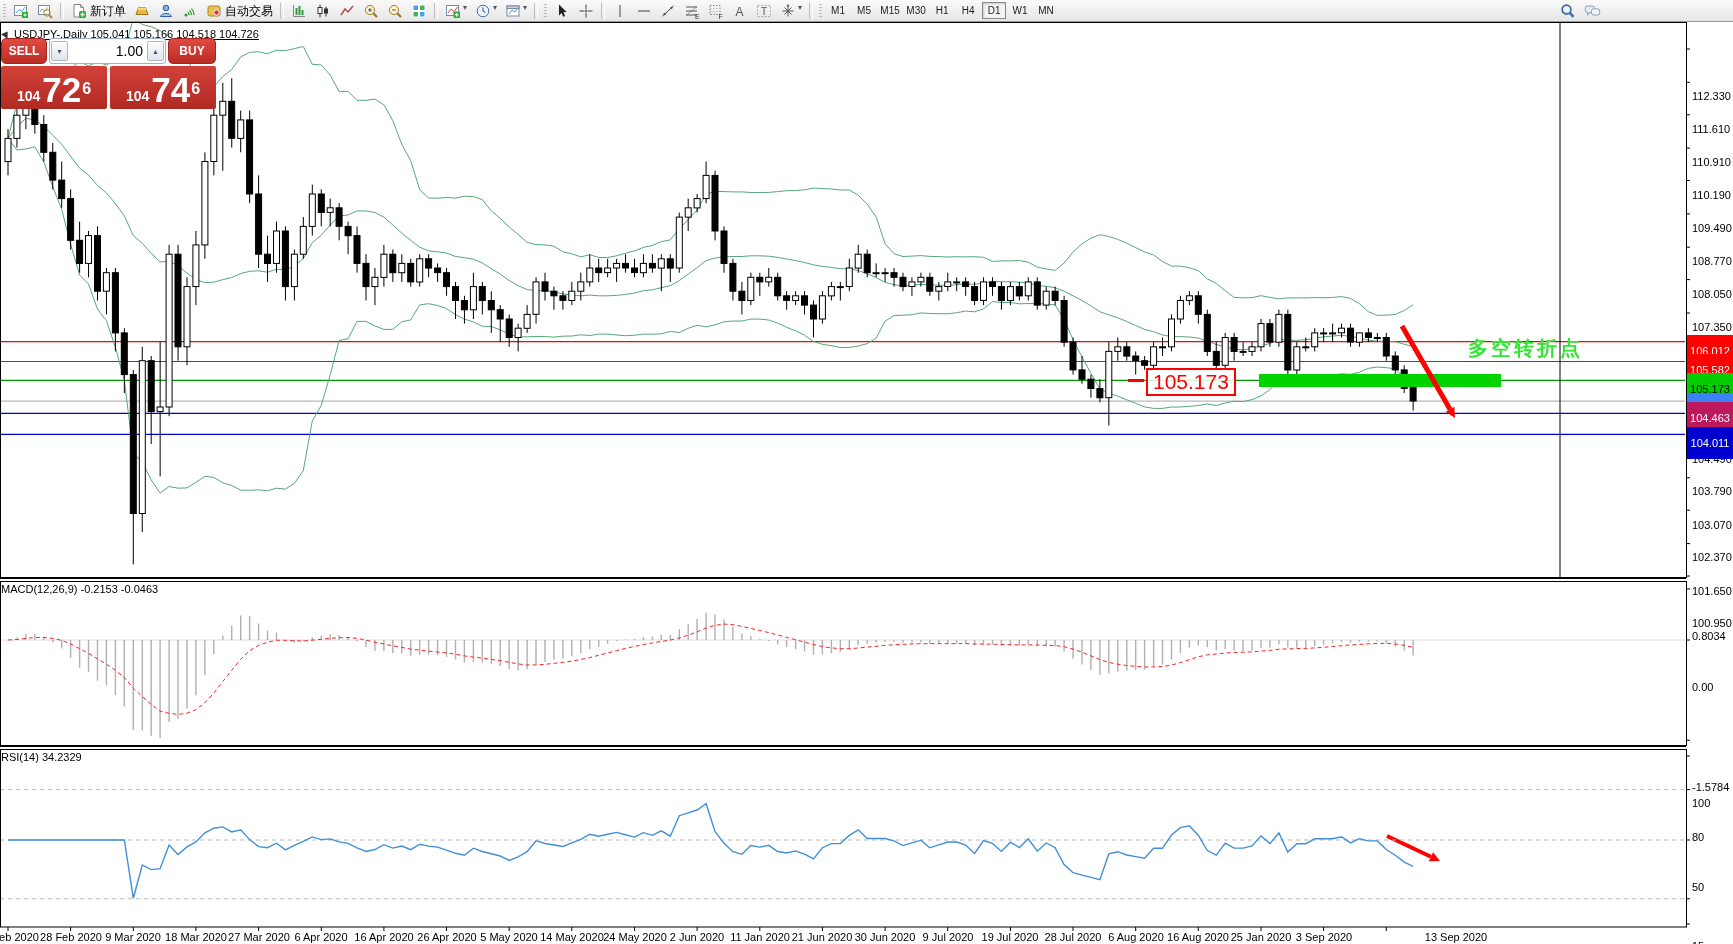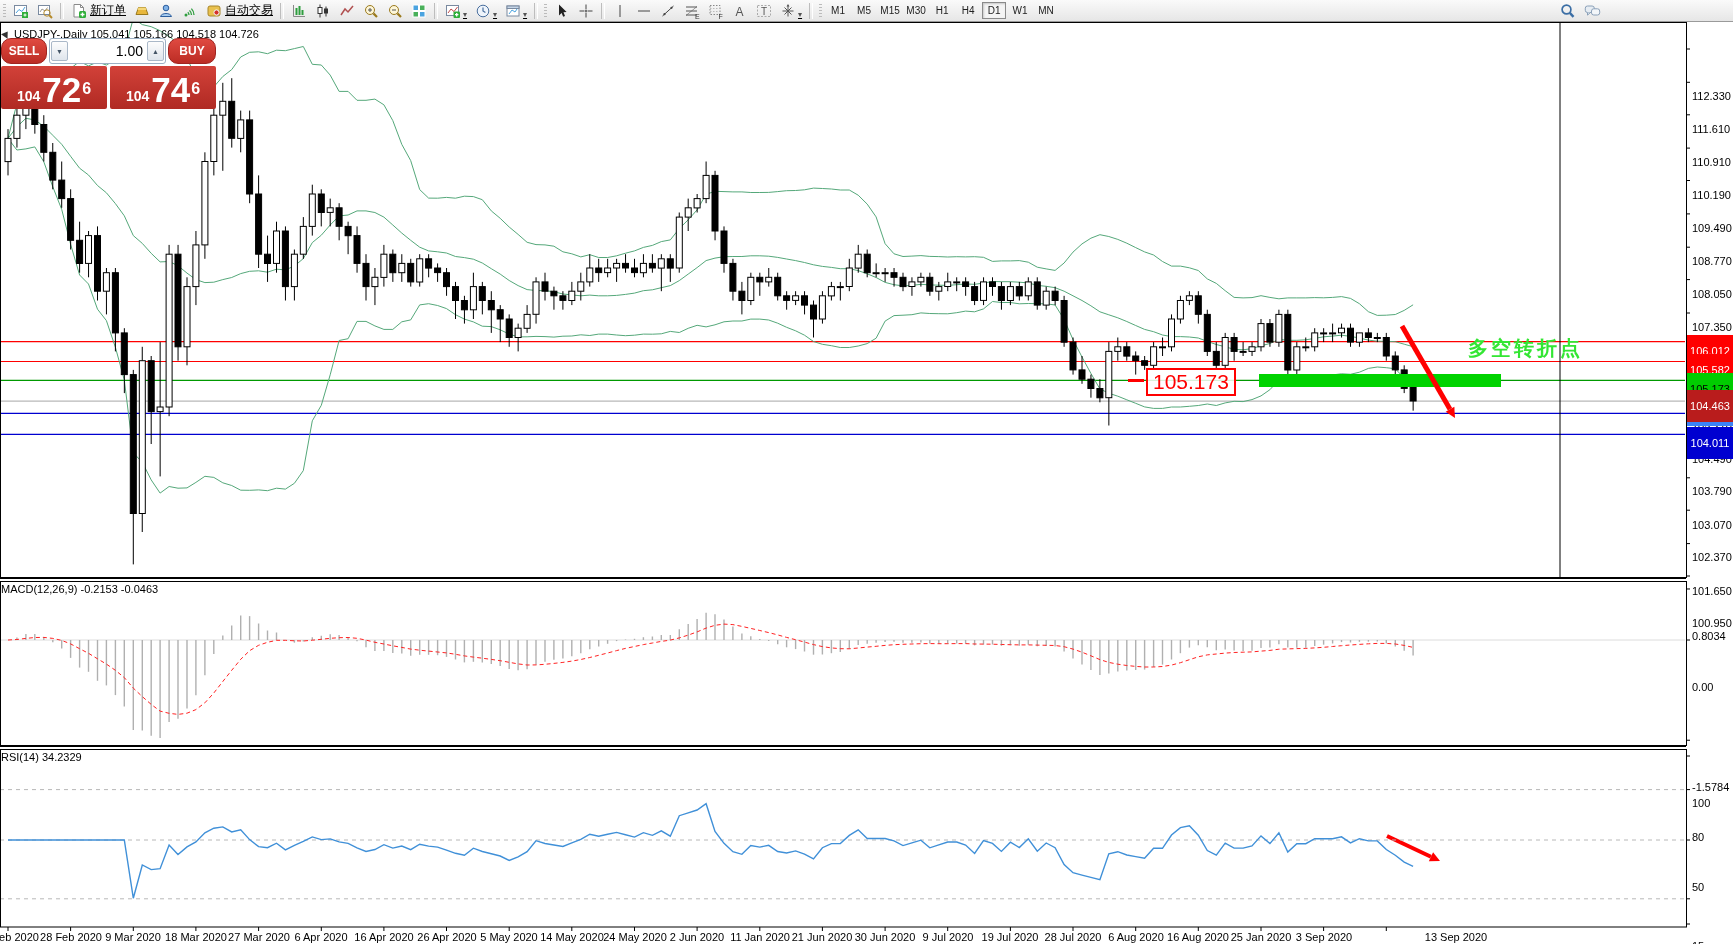--- a/index.html
+++ b/index.html
@@ -2,41 +2,41 @@
 <html><head>
 <meta charset="utf-8">
 <style>
   html,body{margin:0;padding:0;background:#d4d0c8;}
   #app{position:relative;width:1733px;height:944px;background:#ffffff;overflow:hidden;
        font-family:"Liberation Sans",sans-serif;font-size:11px;color:#000;}
   
   #toolbar{position:absolute;left:0;top:0;width:1733px;height:21px;
            background:linear-gradient(#fafafa,#e6e6e6);border-bottom:1px solid #9a9a9a;
            display:flex;align-items:center;}
-  .tbtn{height:18px;min-width:22px;display:flex;align-items:flex-end;justify-content:center;
-        padding:0 2px;margin:0 1px;border:1px solid transparent;box-sizing:border-box;cursor:default;text-decoration:underline;}
+  .tbtn{height:18px;min-width:22px;display:flex;align-items:flex-start;justify-content:center;
+        padding:0 2px;margin:0 1px;border:1px solid transparent;box-sizing:border-box;cursor:default;}
   .tbtn svg{display:block;}
   .tbtn .lbl{margin-left:3px;font-size:12px;white-space:nowrap;}
   .tbtn .dd{font-size:8px;color:#555;margin-left:2px;}
   .tsep{width:2px;height:16px;border-left:1px solid #bdbdbd;border-right:1px solid #ffffff;margin:0 3px;}
   .grip{width:3px;height:14px;margin:0 3px;background:repeating-linear-gradient(#bbb 0 1px,transparent 1px 3px);}
   .tf{height:17px;min-width:24px;display:flex;align-items:center;justify-content:center;
       font-size:10px;color:#222;border:1px solid transparent;margin:0 1px;box-sizing:border-box;}
   .tf.active{border:1px solid #8a8a8a;background:#f4f4f4;box-shadow:inset 1px 1px 2px rgba(0,0,0,.18);}
   #tb-right{position:absolute;right:128px;top:2px;display:flex;}
   
   .paneLabel{position:absolute;font-size:11px;color:#000;white-space:nowrap;}
-  #symbol-label{left:2px;top:28px;display:flex;align-items:center;}
+  #symbol-label{left:2px;top:28px;display:flex;align-items:center;text-decoration:underline;}
   #symbol-label .tri{width:0;height:0;border-left:4px solid transparent;border-right:4px solid transparent;
                      border-bottom:6px solid #333;margin-right:4px;transform:rotate(35deg);}
   
   #oneclick{position:absolute;left:1px;top:38px;width:215px;}
   #oc-top{display:flex;align-items:stretch;height:26px;}
   .ocbtn{background:linear-gradient(#e04a41,#bc2c24);color:#fff;font-size:12px;font-weight:bold;
-         display:flex;align-items:center;justify-content:center;border-radius:10px;border:1px solid #a02420;}
+         display:flex;align-items:center;justify-content:center;border-radius:5px;border:1px solid #a02420;}
   #oc-sell{width:44px;} #oc-buy{width:46px;}
   #oc-spin{flex:1;margin:0 2px;background:#fff;border:1px solid #9db0c4;border-radius:3px;
            display:flex;align-items:center;padding:1px;}
   .spinbtn{width:15px;height:18px;background:linear-gradient(#fdfdfd,#dfe5ec);border:1px solid #aab8c8;
            border-radius:2px;display:flex;align-items:center;justify-content:center;font-size:7px;color:#456;}
   #oc-vol{flex:1;border:0;outline:none;text-align:right;font-size:14px;padding-right:4px;width:50px;
           font-family:"Liberation Sans",sans-serif;}
   #oc-prices{display:flex;margin-top:2px;height:43px;}
   .ocprice{background:linear-gradient(#d24139,#b02a23);color:#fff;flex:1;display:flex;align-items:flex-end;
            justify-content:center;padding-bottom:3px;border-radius:2px;}
@@ -910,21 +910,21 @@
       <div class="ytick" style="top:734px">-1.5784</div>
       <div class="ytick" style="top:750px">100</div>
       <div class="ytick" style="top:784px">80</div>
       <div class="ytick" style="top:834px">50</div>
       <div class="ytick" style="top:893px">15</div>
       <div class="ytick" style="top:918px">0</div>
       <div class="badge" style="top:335px;background:#ff0000;color:#ffffff">106.012</div>
       <div class="badge" style="top:354px;background:#ff0000;color:#ffffff">105.582</div>
       <div class="badge" style="top:373px;background:#00cc00;color:#000000">105.173</div>
       <div class="badge" style="top:394px;background:#3b82f6;color:#ffffff">104.726</div>
-      <div class="badge" style="top:390px;background:#b91c1c;color:#ffffff">104.463</div>
+      <div class="badge" style="top:402px;background:#be185d;color:#ffffff">104.463</div>
       <div class="badge" style="top:427px;background:#0000d0;color:#ffffff">104.011</div>
       <div class="xtick" style="left:8px">19 Feb 2020</div>
       <div class="xtick" style="left:71px">28 Feb 2020</div>
       <div class="xtick" style="left:133px">9 Mar 2020</div>
       <div class="xtick" style="left:196px">18 Mar 2020</div>
       <div class="xtick" style="left:259px">27 Mar 2020</div>
       <div class="xtick" style="left:321px">6 Apr 2020</div>
       <div class="xtick" style="left:384px">16 Apr 2020</div>
       <div class="xtick" style="left:447px">26 Apr 2020</div>
       <div class="xtick" style="left:509px">5 May 2020</div>

